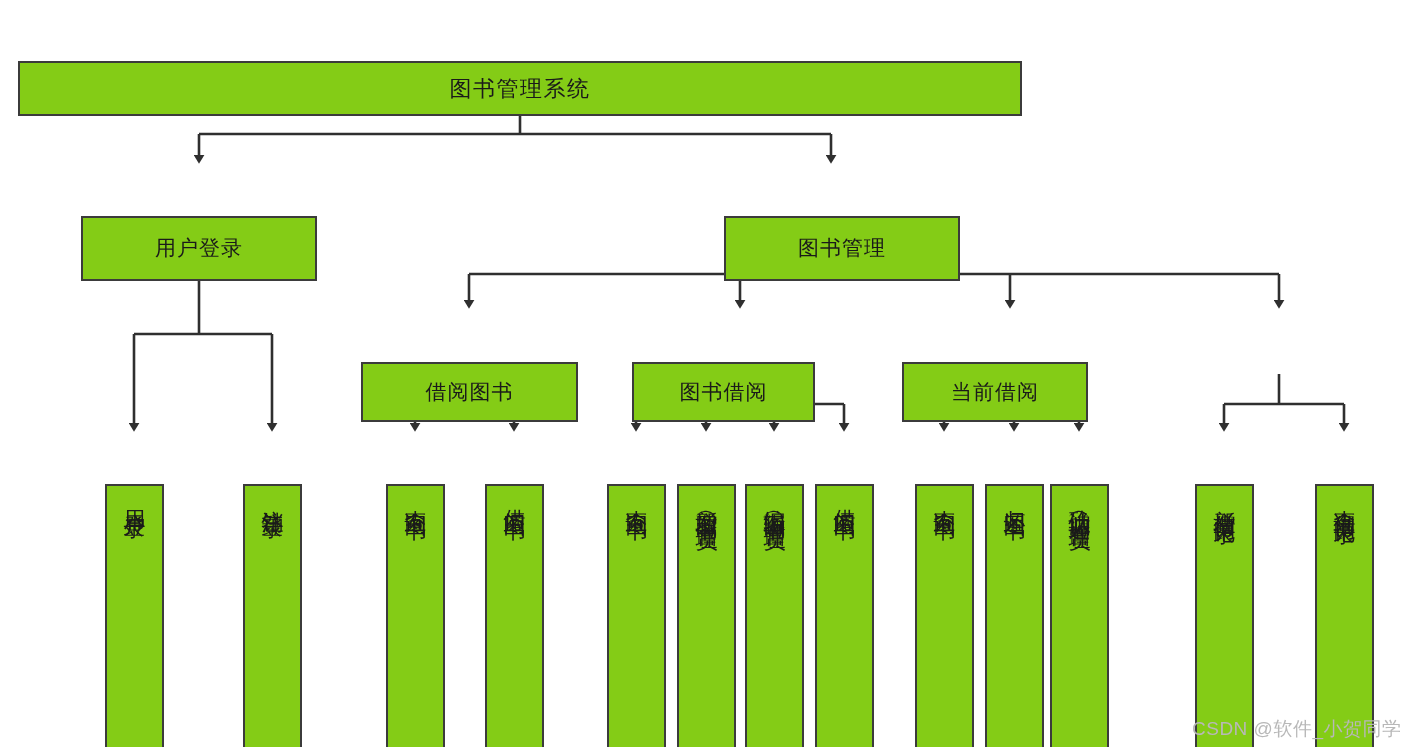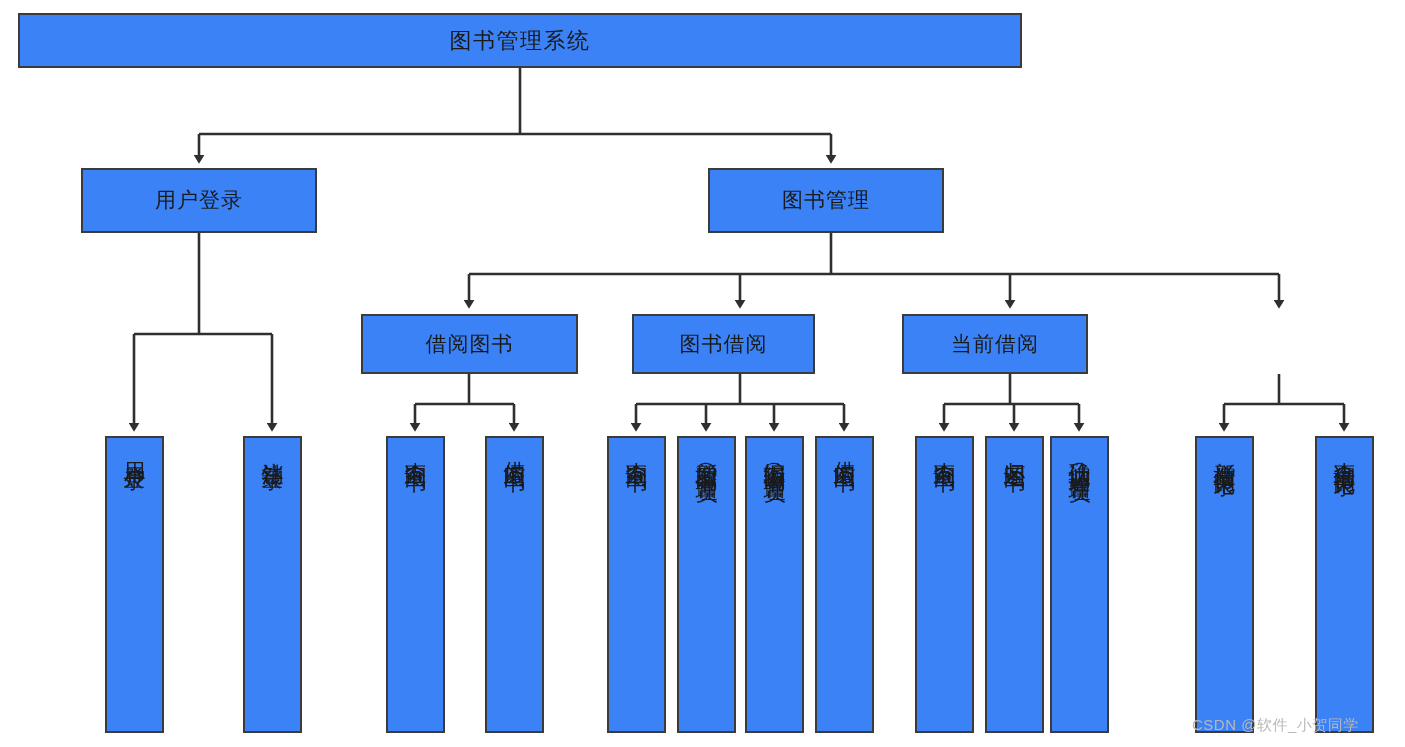--- a/index.html
+++ b/index.html
@@ -22,27 +22,28 @@
     position: absolute;
     left: 0;
     top: 0;
     width: 1405px;
     height: 747px;
     pointer-events: none;
   }
   .node {
     position: absolute;
     box-sizing: border-box;
-    background: #3b82f6;
+    background: #84cc16;
     border: 2px solid #3b3b3b;
     display: flex;
     align-items: center;
     justify-content: center;
     color: #1a1a1a;
     z-index: 3;
+    margin-top: 48px;
   }
   .node .label {
     display: block;
     text-align: center;
     line-height: 1.18;
     white-space: pre;
   }
   
   .node.horiz .label {
     font-size: 21px;
@@ -63,21 +64,21 @@
     text-orientation: upright;
     font-size: 22px;
     letter-spacing: 3px;
     line-height: 1;
     text-align: left;
     white-space: nowrap;
   }
   .watermark {
     position: absolute;
     color: #b8b8b8;
-    font-size: 15px;
+    font-size: 19px;
     letter-spacing: 0.5px;
     white-space: nowrap;
     z-index: 6;
     user-select: none;
   }
 </style>
 </head>
 <body>
 
 <div id="canvas">
@@ -132,21 +133,21 @@
     </g>
   </svg>
 
   <div class="node horiz root" style="left:18px; top:13px; width:1004px; height:55px;">
     <span class="label">图书管理系统</span>
   </div>
 
   <div class="node horiz" style="left:81px; top:168px; width:236px; height:65px;">
     <span class="label">用户登录</span>
   </div>
-  <div class="node horiz" style="left:708px; top:168px; width:236px; height:65px;">
+  <div class="node horiz" style="left:724px; top:168px; width:236px; height:65px;">
     <span class="label">图书管理</span>
   </div>
 
   <div class="node horiz" style="left:361px; top:314px; width:217px; height:60px;">
     <span class="label">借阅图书</span>
   </div>
   <div class="node horiz" style="left:632px; top:314px; width:183px; height:60px;">
     <span class="label">图书借阅</span>
   </div>
   <div class="node horiz" style="left:902px; top:314px; width:186px; height:60px;">

